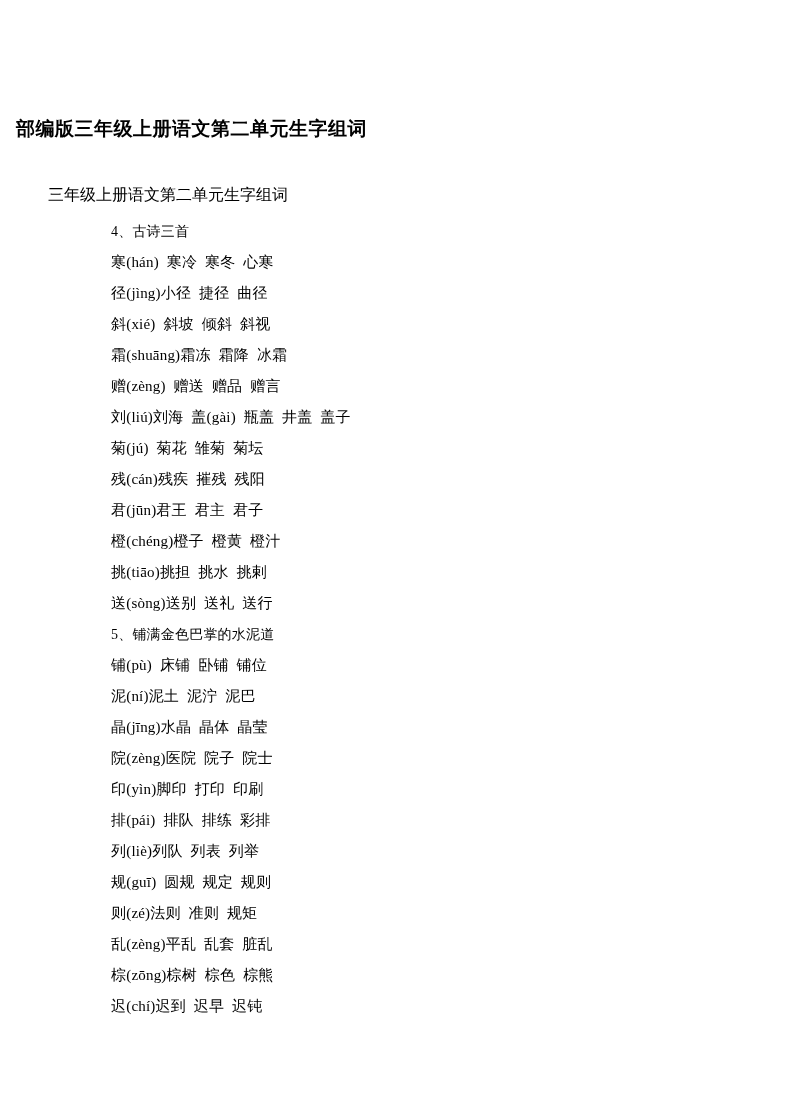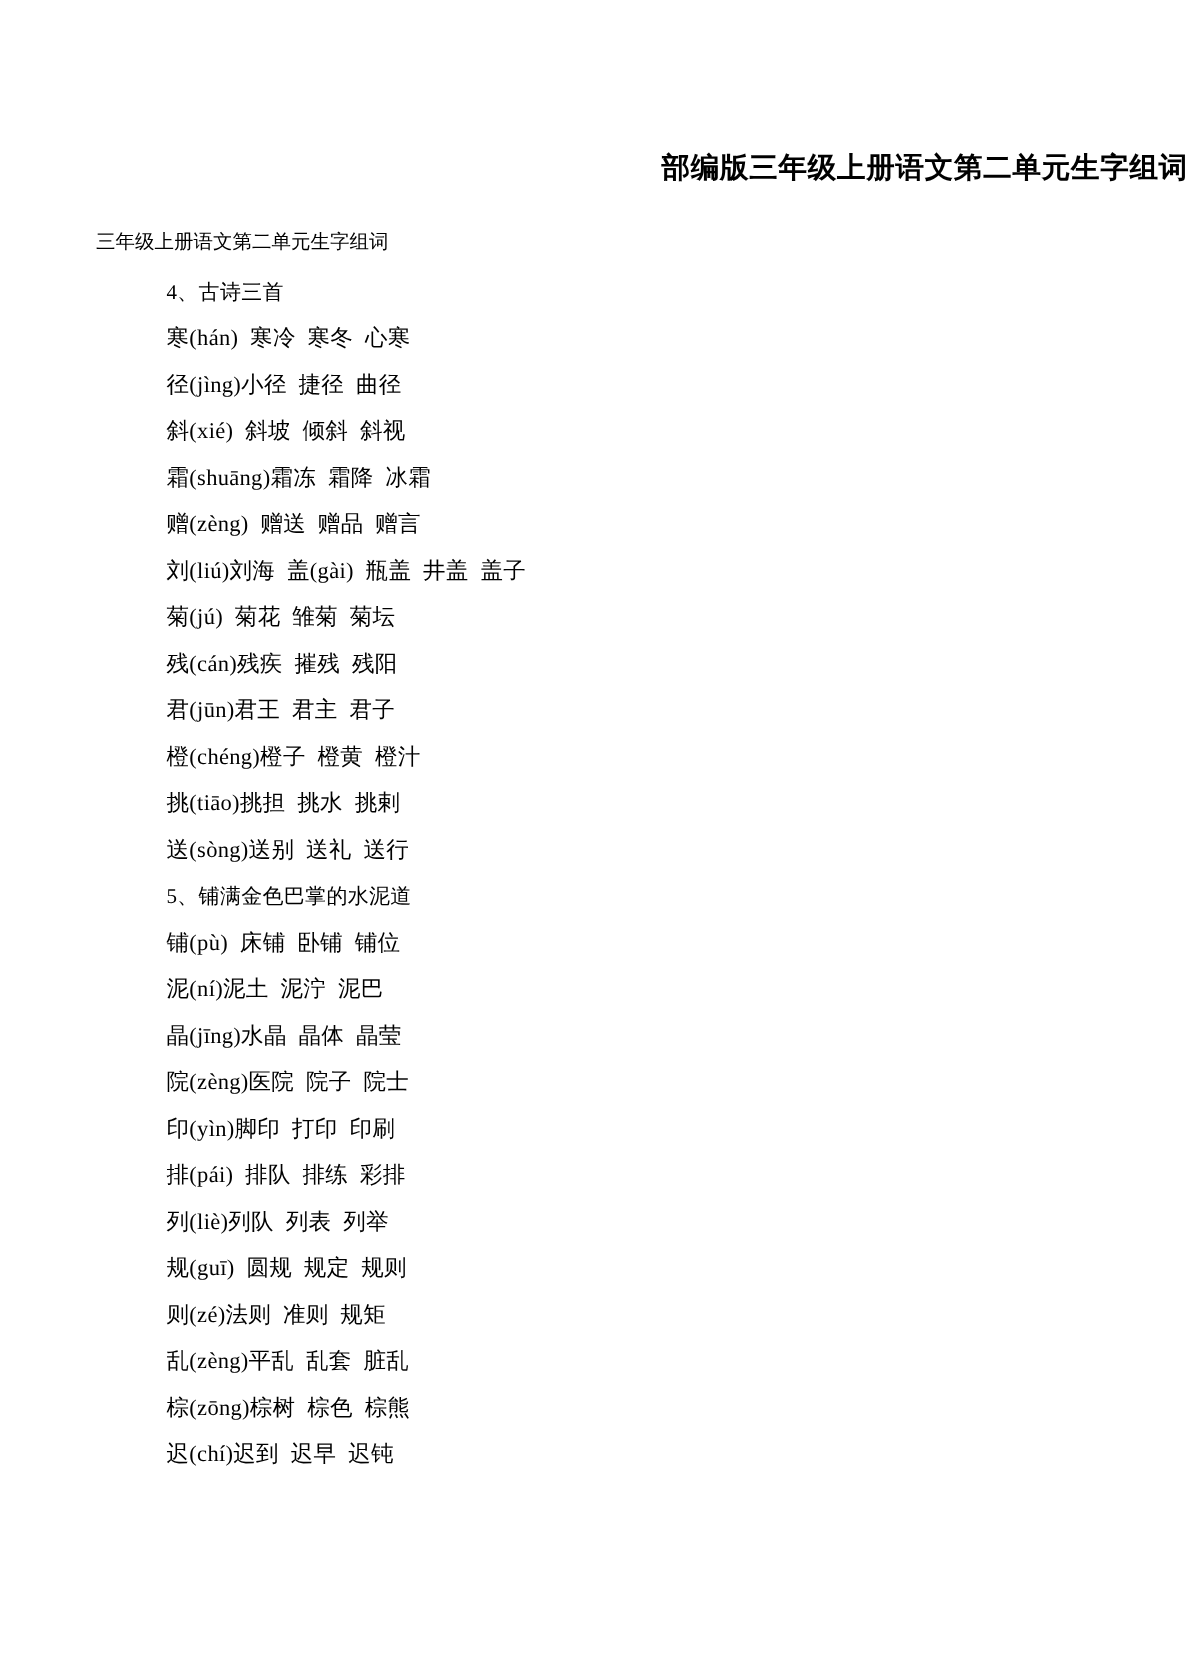--- a/index.html
+++ b/index.html
@@ -16,34 +16,34 @@
     overflow: hidden;
   }
   .page {
     width: 792px;
     height: 1120px;
     box-sizing: border-box;
     padding: 0;
     position: relative;
   }
   .doc-title {
-    text-align: right;
+    text-align: left;
     font-size: 19px;
     font-weight: bold;
     letter-spacing: 0.5px;
-    margin: 0;
+    margin: 16px;
     padding-top: 102px;
     line-height: 1.2;
     font-family: "Liberation Serif", "DejaVu Serif", serif;
   }
   .subtitle {
-    font-size: 13px;
+    font-size: 16px;
     margin: 0;
     padding-top: 28px;
-    padding-left: 64px;
+    padding-left: 48px;
     line-height: 1.2;
   }
   .body-block {
     padding-left: 111px;
     padding-top: 12px;
   }
   .line {
     font-size: 15px;
     line-height: 31px;
     white-space: pre;

